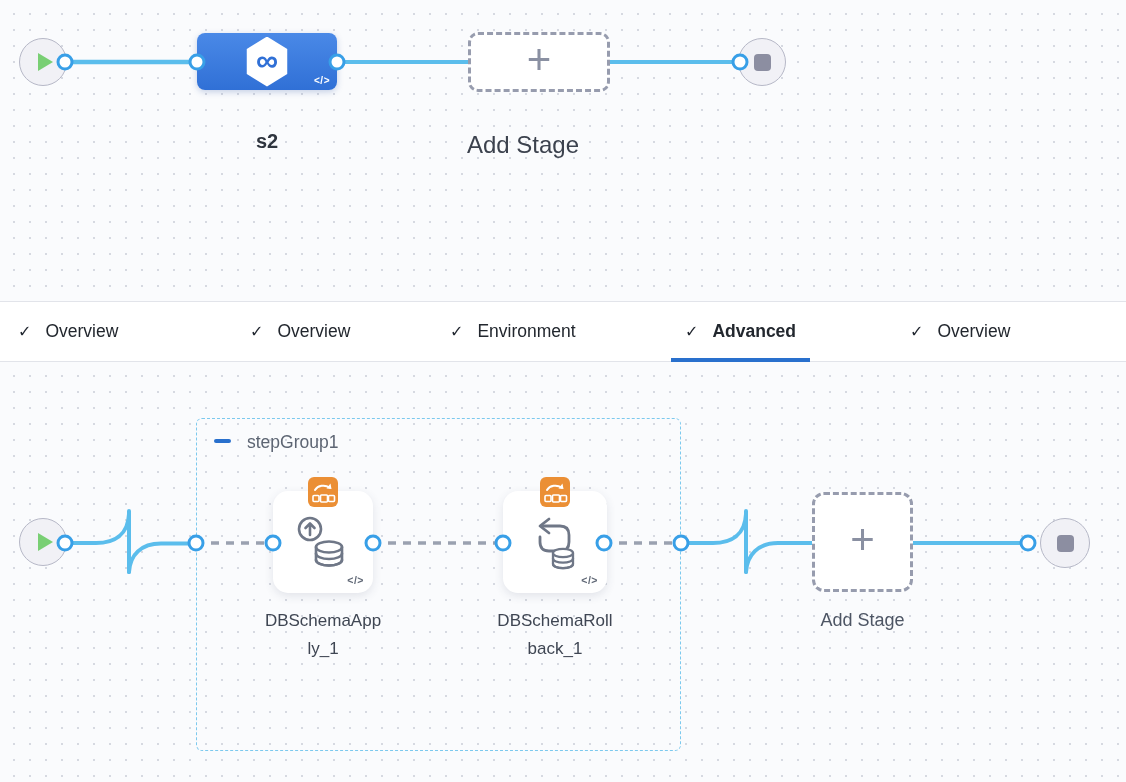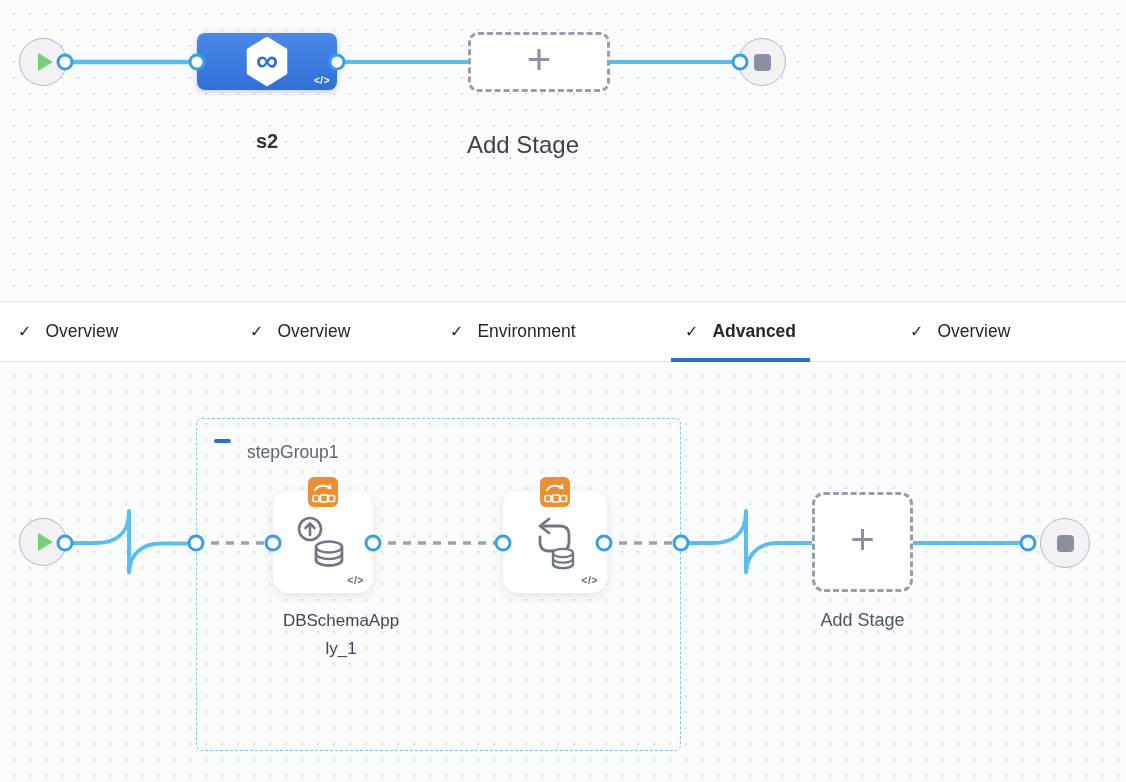--- a/index.html
+++ b/index.html
@@ -51,21 +51,21 @@
   .tab .chk{font-size:16px;font-weight:600;color:#1d222b;}
   .tab.active{font-weight:bold;}
   .tab .underline{display:none;}
   .tab.active .underline{display:block;position:absolute;left:0;right:0;bottom:-1px;height:4px;background:#2970cd;}
 
   
   .step-group{position:absolute;left:196px;top:56px;width:485px;height:333px;
     border:1.5px dashed #7cc9ee;border-radius:6px;box-sizing:border-box;}
   .sg-minus{position:absolute;left:214px;top:77px;width:17px;height:4px;border-radius:2px;
     background:#2970cd;cursor:pointer;}
-  .sg-label{position:absolute;left:247px;top:80px;font-size:17.5px;color:#5d6573;}
+  .sg-label{position:absolute;left:247px;top:70px;font-size:17.5px;color:#5d6573;}
 
   
   .step-card{position:absolute;width:100px;height:102px;background:#fff;border-radius:15px;
     box-shadow:0 3px 10px rgba(50,60,90,.12);cursor:pointer;}
   .badge{position:absolute;left:50%;top:-14px;transform:translateX(-50%);width:30px;height:30px;}
   .card-icon{position:absolute;left:50%;top:50%;transform:translate(-50%,-50%);margin-top:2px;}
   .card-code{position:absolute;right:9px;bottom:7px;font-size:10.5px;font-weight:bold;color:#5f6775;letter-spacing:.5px;}
   .step-label{position:absolute;width:118px;text-align:center;font-size:17px;line-height:28px;
     color:#3f4653;word-break:break-all;}
 </style>
@@ -219,17 +219,18 @@
 
     <div class="port" style="left:65px;top:181px;"></div>
     <div class="port" style="left:196px;top:181px;"></div>
     <div class="port" style="left:273px;top:181px;"></div>
     <div class="port" style="left:373px;top:181px;"></div>
     <div class="port" style="left:503px;top:181px;"></div>
     <div class="port" style="left:604px;top:181px;"></div>
     <div class="port" style="left:681px;top:181px;"></div>
     <div class="port" style="left:1028px;top:181px;"></div>
 
-    <div class="step-label" style="left:264px;top:245px;margin-left:18px;">DBSchemaApply_1</div>
+    <div class="step-label" style="left:264px;top:245px;">DBSchemaApply_1</div>
+    <div class="step-label" style="left:496px;top:245px;">DBSchemaRollback_1</div>
     <div class="node-label" style="left:812px;top:248px;width:101px;font-size:18px;color:#4d5564;">Add Stage</div>
   </div>
 
 </div>
 
 </body></html>

